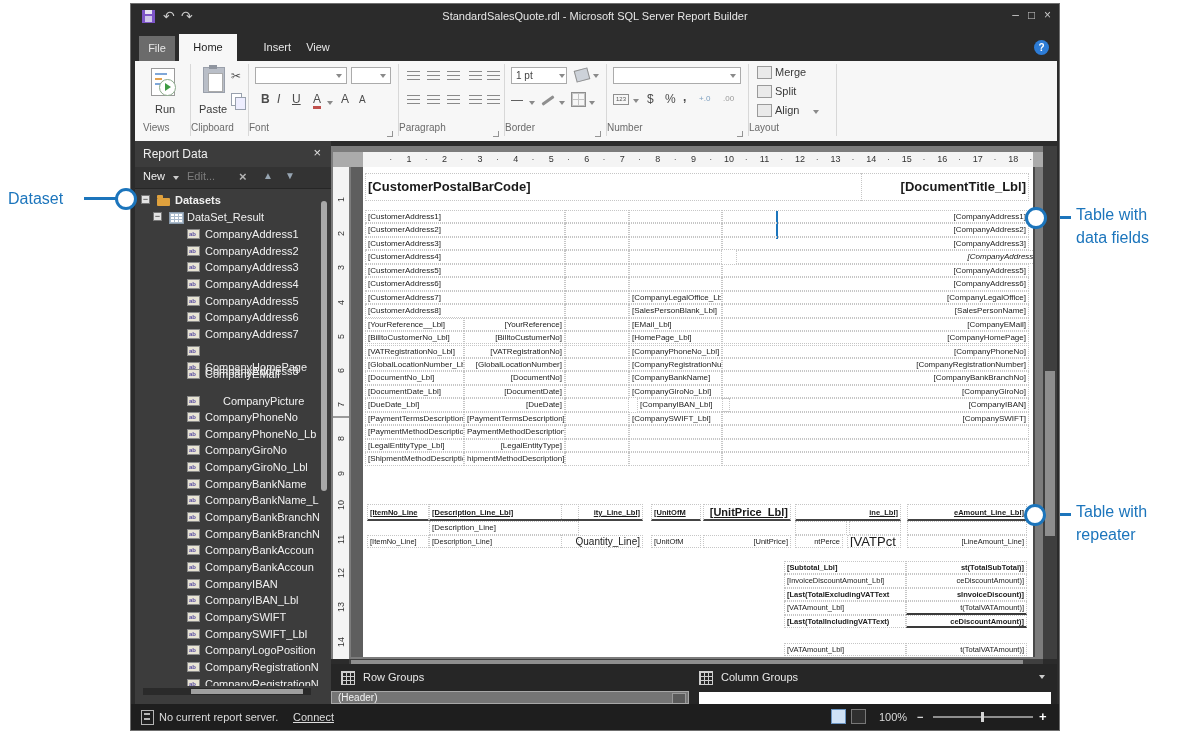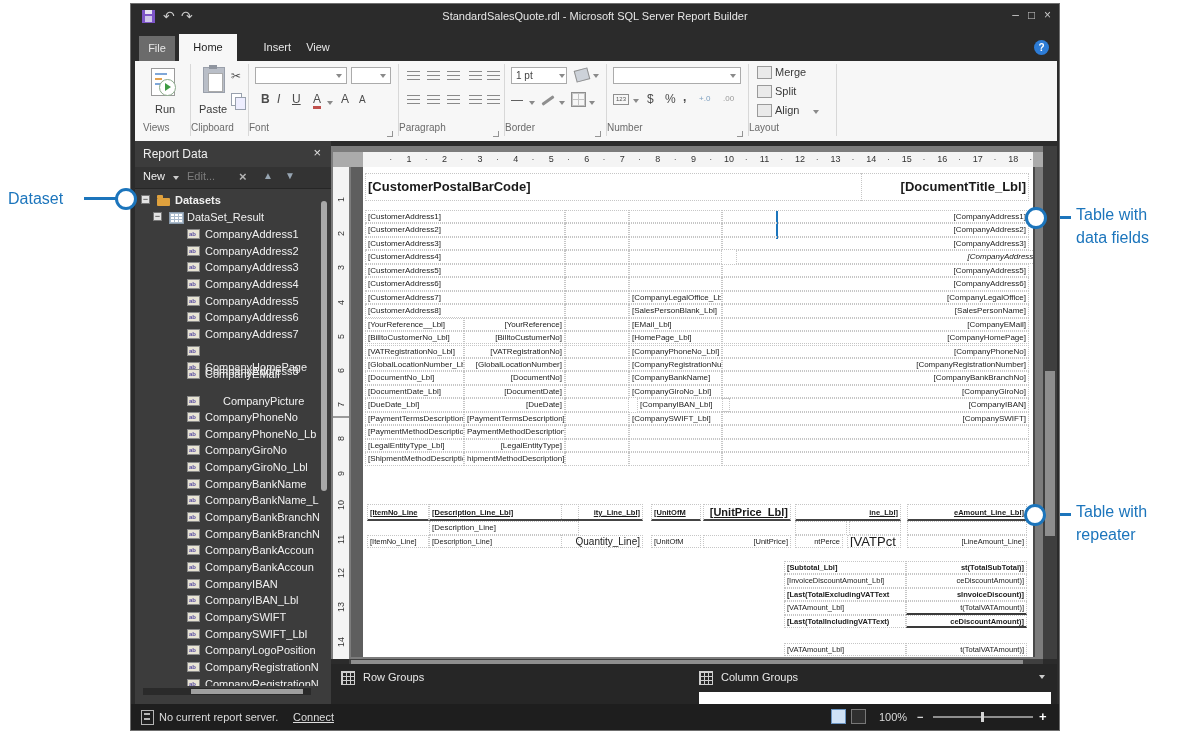--- a/index.html
+++ b/index.html
@@ -585,20 +585,24 @@
           <div class="thumb" style="left:2px;width:672px;"></div>
         </div>
     </div>
 
     <div class="grppanel">
       <span class="gico" style="left:10px;top:7px;"></span>
       <span class="grptext tx" style="left:32px;top:7px;">Row Groups</span>
       <span class="gico" style="left:368px;top:7px;"></span>
       <span class="grptext tx" style="left:390px;top:7px;">Column Groups</span>
       <span class="dn" style="left:708px;top:11px;border-top-color:#ccc;"></span>
+      <div class="hdrbar">
+        <span class="a tx" style="left:6px;top:0;font-size:10px;color:#f2f2f2;">(Header)</span>
+        <span class="a" style="right:2px;top:1px;width:12px;height:9px;background:#5a5a5a;border:1px solid #999;"></span>
+      </div>
       <div class="a" style="left:368px;top:28px;width:352px;height:12px;background:#fff;"></div>
     </div>
 
     <div class="statusbar">
       <span class="srv">
           <i></i>
           <b></b>
         </span>
       <span class="sbtext tx" style="left:28px;">No current report server.</span>
       <span class="sbtext tx" style="left:162px;text-decoration:underline;">Connect</span>

